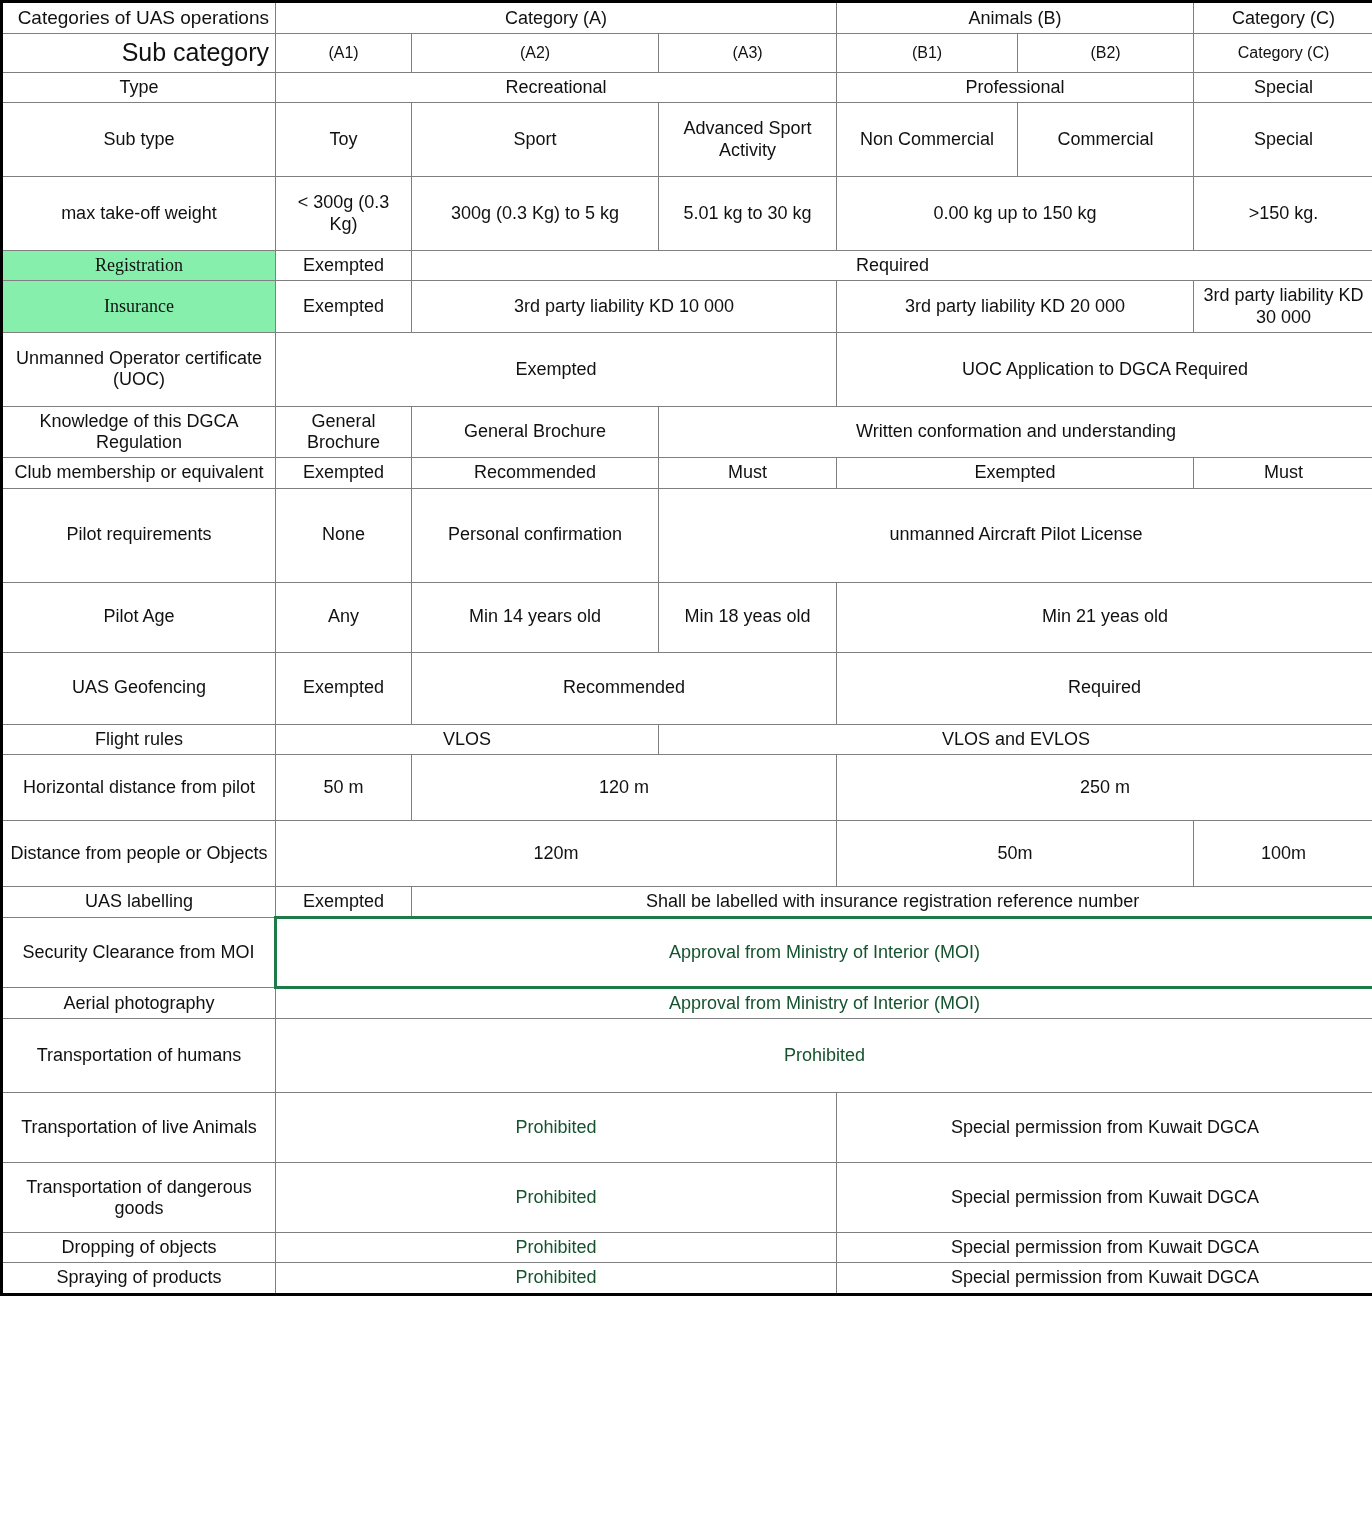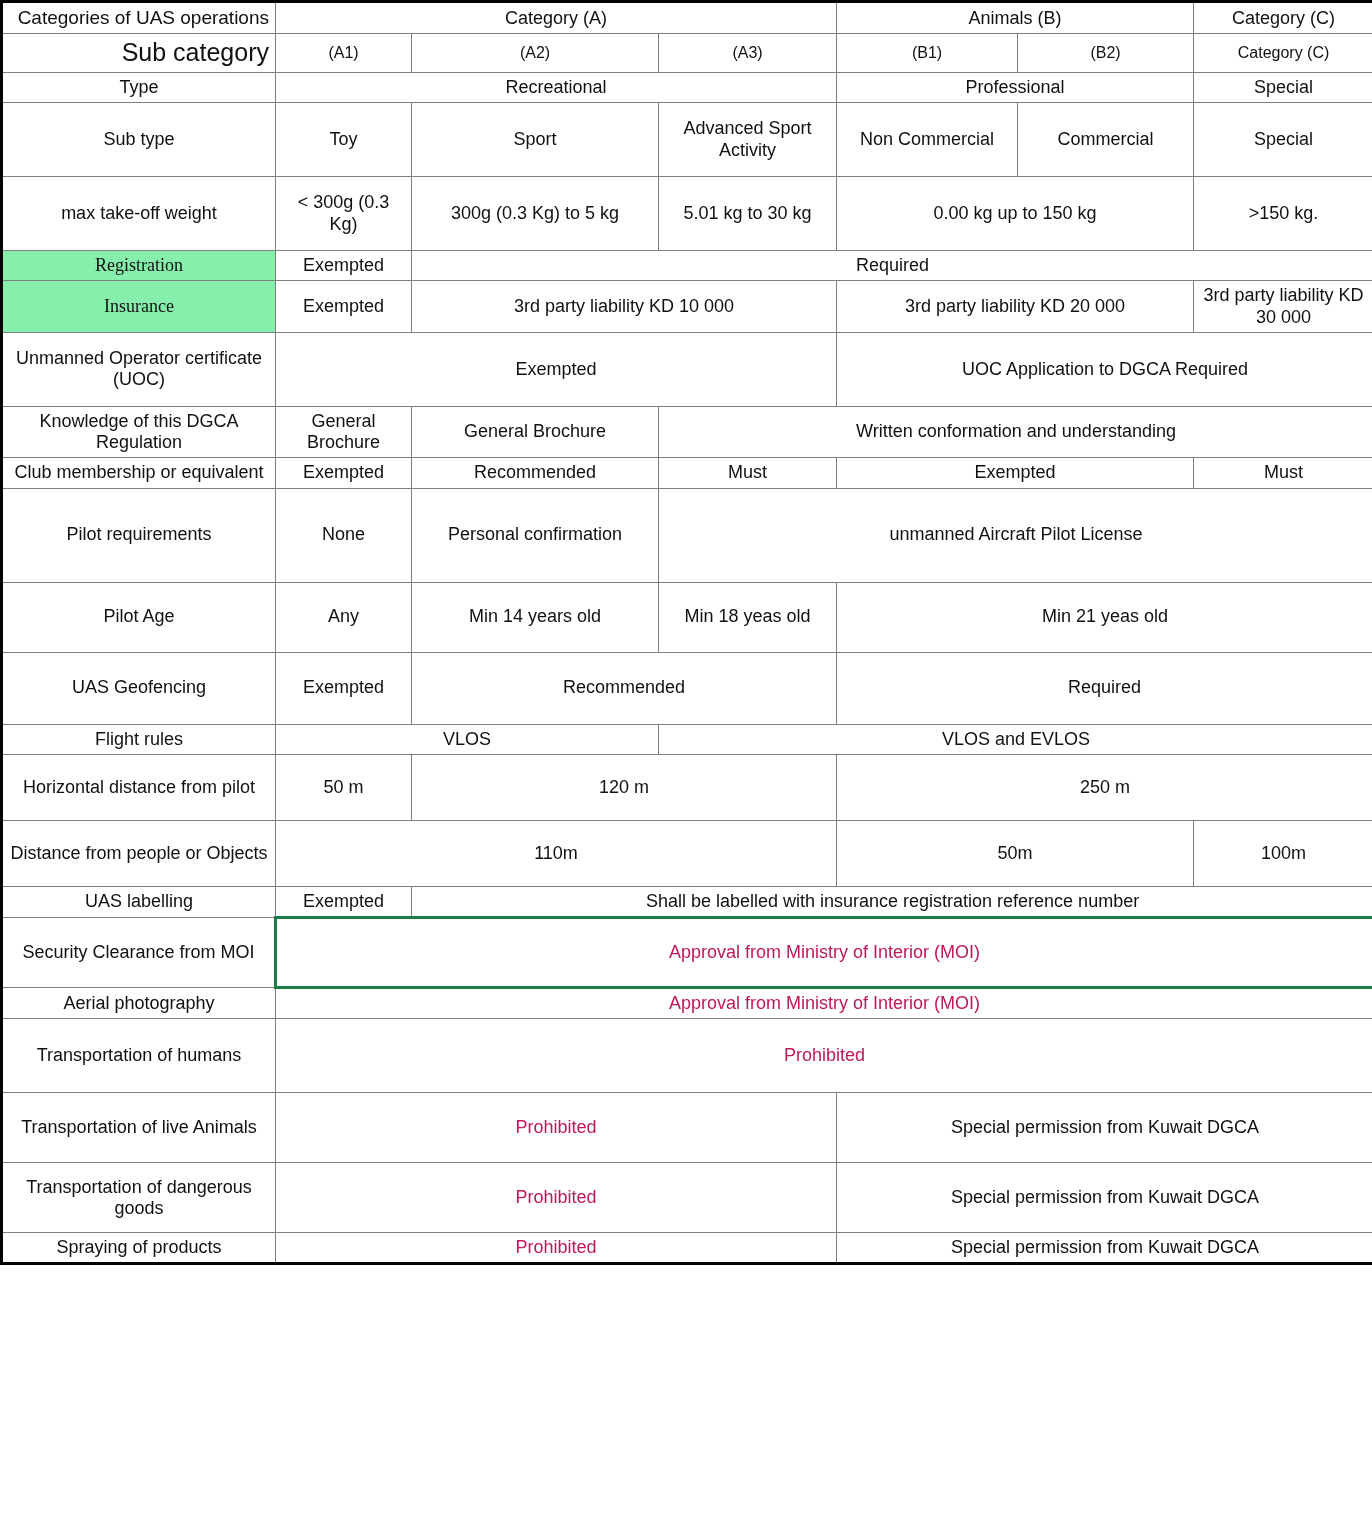--- a/index.html
+++ b/index.html
@@ -57,21 +57,21 @@
   .lab.green{background:#86efac;font-family:Liberation Serif, serif;}
 
   
   .fill-green{background:#e2ecd7;}
   .fill-blue{background:#dcebf5;margin-left:16px;}
   .fill-grey{background:#d6d8e0;}
   .fill-lav{background:#dcdff0;}
   .fill-cream{background:#fcefc8;}
 
   .b{font-weight:bold;}
-  .red{color:#be185d;font-weight:bold;}
+  .red{color:#14532d;font-weight:bold;}
   .sm{font-size:15px;}
 
   
   .tb{border-top:3px solid #000;}
   .lb{border-left:3px solid #000;}
   .rb{border-right:3px solid #000;}
 
   .green-box{
     border:3px solid #1e7a46 !important;
   }
@@ -204,21 +204,21 @@
 
   <tr>
     <td class="lab tb" style="height:66px">Horizontal distance from pilot</td>
     <td class="tb lb">50 m</td>
     <td class="tb lb" colspan="2">120 m</td>
     <td class="tb lb" colspan="3">250 m</td>
   </tr>
 
   <tr>
     <td class="lab tb" style="height:66px">Distance from people or Objects</td>
-    <td class="tb lb" colspan="3">110m</td>
+    <td class="tb lb" colspan="3">120m</td>
     <td class="tb lb" colspan="2">50m</td>
     <td class="tb lb">100m</td>
   </tr>
 
 
   <tr>
     <td class="lab tb">UAS labelling</td>
     <td class="fill-blue tb lb">Exempted</td>
     <td class="tb lb" colspan="5">Shall be labelled with insurance registration reference number</td>
   </tr>
@@ -243,20 +243,25 @@
     <td class="fill-cream red tb lb" colspan="3">Prohibited</td>
     <td class="tb lb" colspan="3">Special permission from Kuwait DGCA</td>
   </tr>
 
   <tr>
     <td class="lab tb" style="height:70px">Transportation of dangerous goods</td>
     <td class="fill-cream red tb lb" colspan="3">Prohibited</td>
     <td class="tb lb" colspan="3">Special permission from Kuwait DGCA</td>
   </tr>
 
+  <tr>
+    <td class="lab tb">Dropping of objects</td>
+    <td class="fill-cream red tb lb" colspan="3">Prohibited</td>
+    <td class="tb lb" colspan="3">Special permission from Kuwait DGCA</td>
+  </tr>
 
   <tr>
     <td class="lab">Spraying of products</td>
     <td class="fill-cream red lb" colspan="3">Prohibited</td>
     <td class="lb" colspan="3">Special permission from Kuwait DGCA</td>
   </tr>
 
   </tbody>
 </table>
 

